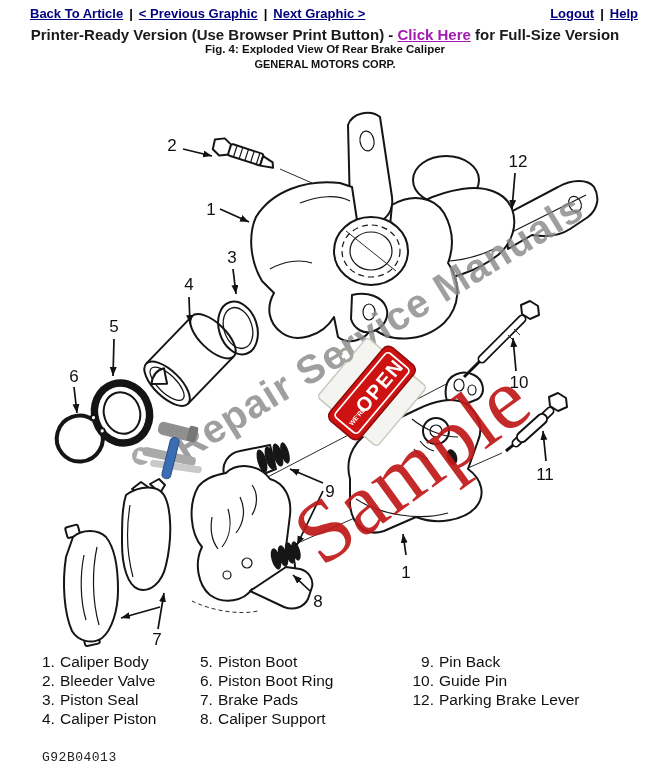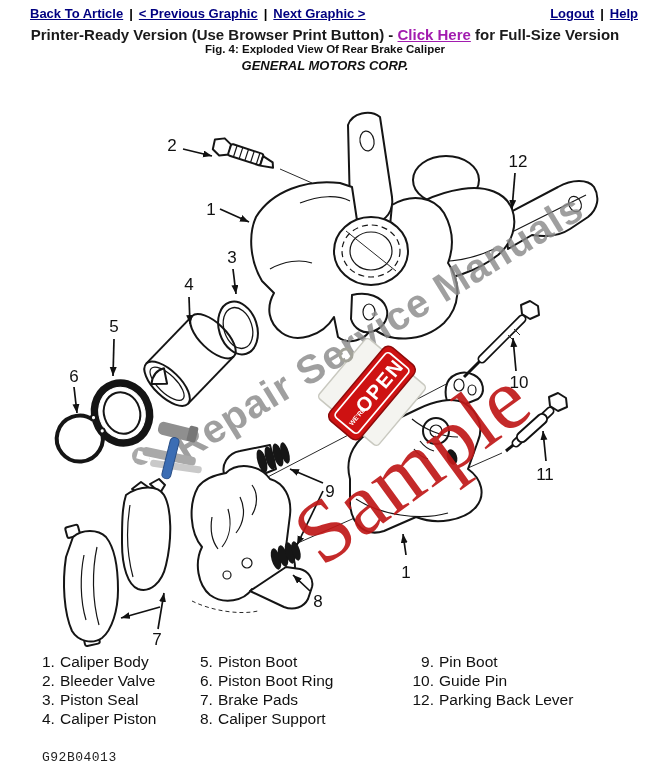--- a/index.html
+++ b/index.html
@@ -12,21 +12,21 @@
     display:flex;justify-content:space-between;align-items:flex-start;
     padding:6px 12px 0 30px;font-size:13px;font-weight:bold;gap:28px;
   }
   .topnav a{color:#000080;text-decoration:underline;cursor:pointer;}
   .sep{color:#000;font-weight:bold;margin:0 6px;}
   .printer-line{
     margin-top:5px;text-align:center;font-size:15px;font-weight:bold;color:#1a1a1a;
   }
   .printer-line a{color:#a21caf;text-decoration:underline;cursor:pointer;}
   .fig-caption{text-align:center;font-size:11.5px;font-weight:bold;}
-  .org-line{margin-top:3px;text-align:center;font-size:13px;font-weight:bold;font-style:italic;}
+  .org-line{margin-top:3px;text-align:center;font-size:11px;font-weight:bold;}
   
   .diagram{position:absolute;left:0;top:85px;width:650px;height:565px;}
   svg text.callout{font-family:"Liberation Sans",sans-serif;font-size:17px;fill:#111;}
   svg .ln{stroke:#151515;fill:none;}
   svg .part{stroke:#151515;fill:#ffffff;stroke-width:2;stroke-linejoin:round;}
   svg .detail{stroke:#151515;fill:none;stroke-width:1.2;}
   svg .thin{stroke:#2a2a2a;stroke-width:1;fill:none;}
   svg .callout-line{stroke:#111;stroke-width:1.7;fill:none;}
   .wm-gray{font-family:"Liberation Sans",sans-serif;font-weight:bold;font-size:40px;
            fill:#8b8b8b;opacity:.82;letter-spacing:1px;}
@@ -296,26 +296,26 @@
         <span>Brake Pads</span>
       </div>
     <div class="row">
         <span class="num">8.</span>
         <span>Caliper Support</span>
       </div>
   </div>
   <div class="legend-col col3">
     <div class="row">
         <span class="num">9.</span>
-        <span>Pin Boot</span>
+        <span>Pin Back</span>
       </div>
     <div class="row">
         <span class="num">10.</span>
         <span>Guide Pin</span>
       </div>
     <div class="row">
         <span class="num">12.</span>
-        <span>Parking Back Lever</span>
+        <span>Parking Brake Lever</span>
       </div>
   </div>
 </div>
 
 <div class="doc-id">G92B04013</div>
 
 </body></html>

